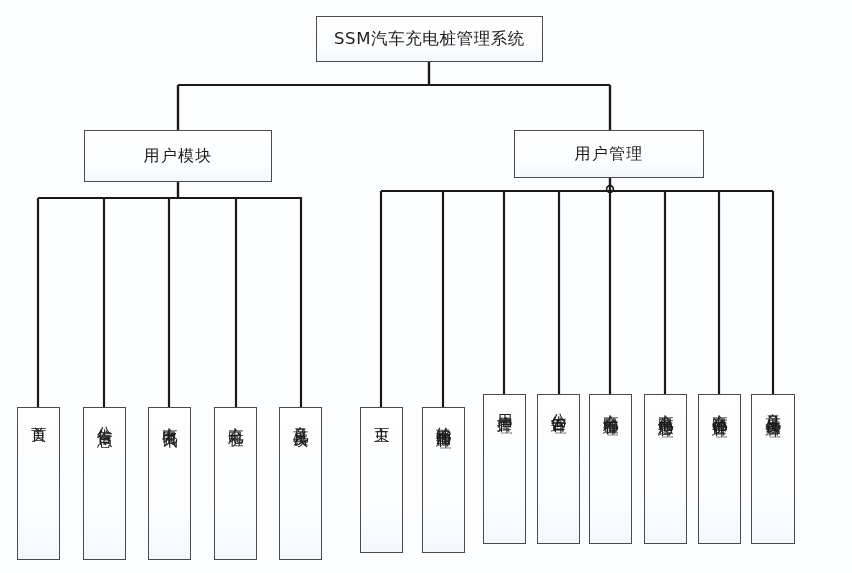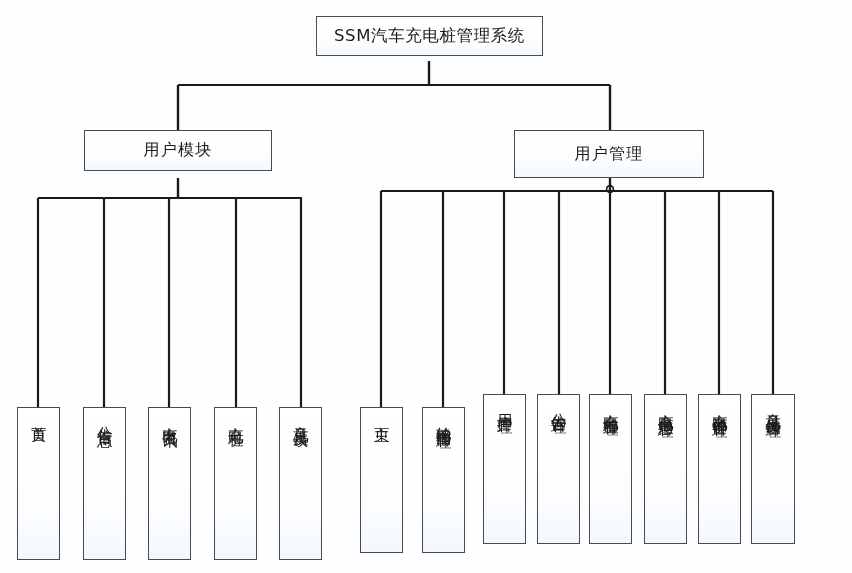--- a/index.html
+++ b/index.html
@@ -90,25 +90,25 @@
     <line x1="381" y1="191" x2="381" y2="407" stroke="#1a1a1a" stroke-width="2.2"></line>
     <line x1="443" y1="191" x2="443" y2="407" stroke="#1a1a1a" stroke-width="2.2"></line>
     <line x1="504" y1="191" x2="504" y2="394" stroke="#1a1a1a" stroke-width="2.2"></line>
     <line x1="559" y1="191" x2="559" y2="394" stroke="#1a1a1a" stroke-width="2.2"></line>
     <line x1="610" y1="191" x2="610" y2="394" stroke="#1a1a1a" stroke-width="2.2"></line>
     <line x1="665" y1="191" x2="665" y2="394" stroke="#1a1a1a" stroke-width="2.2"></line>
     <line x1="719" y1="191" x2="719" y2="394" stroke="#1a1a1a" stroke-width="2.2"></line>
     <line x1="773" y1="191" x2="773" y2="394" stroke="#1a1a1a" stroke-width="2.2"></line>
   </svg>
 
-  <div class="node root" style="left:316px;top:16px;width:227px;height:40px;">
+  <div class="node root" style="left:316px;top:16px;width:227px;height:46px;">
     <span>SSM汽车充电桩管理系统</span>
   </div>
 
-  <div class="node module" style="left:84px;top:130px;width:188px;height:41px;">
+  <div class="node module" style="left:84px;top:130px;width:188px;height:52px;">
     <span>用户模块</span>
   </div>
 
   <div class="node module" style="left:514px;top:130px;width:190px;height:48px;">
     <span>用户管理</span>
   </div>
 
   <div class="node leaf" style="left:17px;top:407px;width:43px;height:153px;">
     <span class="leaf-inner">
         <span class="vlabel">首页</span>

